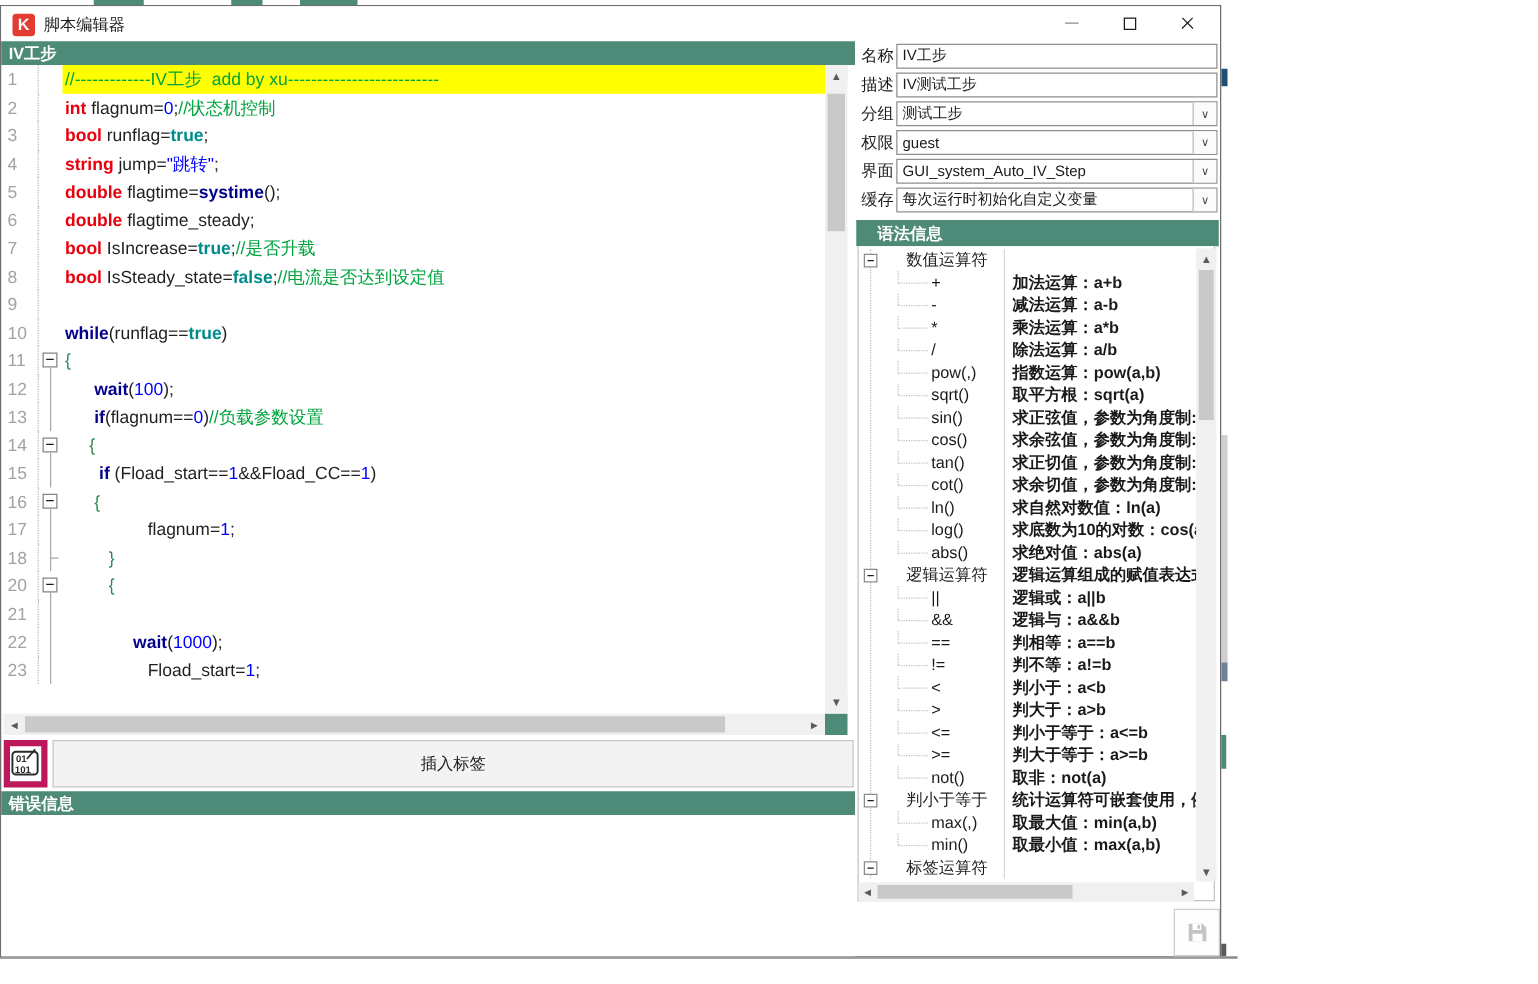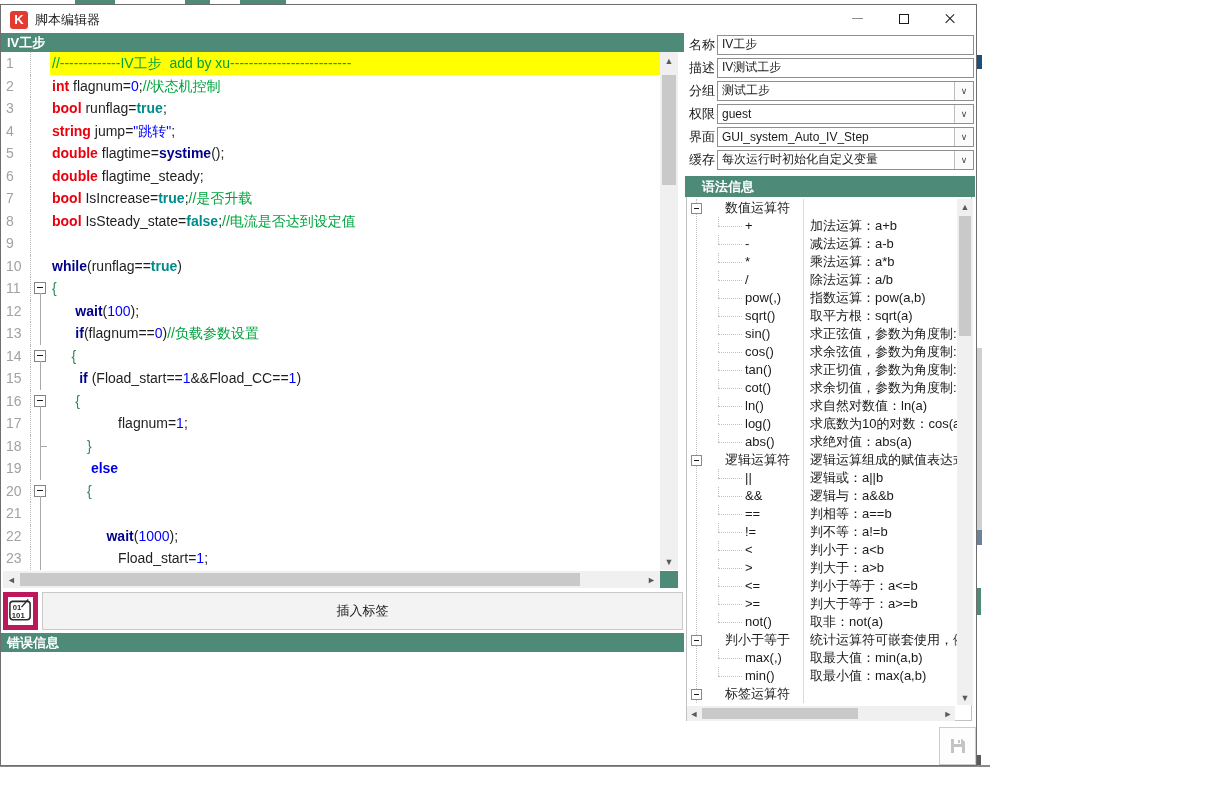--- a/index.html
+++ b/index.html
@@ -73,21 +73,21 @@
              display:flex;align-items:center;justify-content:center;color:#444;font-size:9px;}
 
   
   .tree-panel{left:686px;top:197px;width:286px;height:524px;border:1px solid #c2c2c2;border-top:none;background:#fff;box-sizing:border-box;overflow:hidden;}
   .tree-content{position:absolute;left:0;top:2px;width:270px;height:504px;overflow:hidden;}
   .tree-divider{position:absolute;left:116px;top:0;bottom:0;width:1px;background:#d9d9d9;}
   .tree-dots{position:absolute;left:9px;top:0;bottom:0;width:1px;border-left:1px dotted #c0c0c0;}
   .tree-row{position:relative;height:18px;line-height:18px;font-size:13px;color:#1a1a1a;white-space:nowrap;}
   .tree-row .nm{position:absolute;left:58px;}
   .tree-row.grp .nm{left:38px;}
-  .tree-row .ds{position:absolute;left:123px;}
+  .tree-row .ds{position:absolute;left:123px;font-weight:bold;}
   .tree-row.leaf::before{content:"";position:absolute;left:31px;top:9px;width:24px;border-top:1px dotted #c0c0c0;}
   .tree-row.leaf::after{content:"";position:absolute;left:31px;top:0;height:9px;border-left:1px dotted #c0c0c0;}
   .exp{position:absolute;left:4px;top:4px;width:11px;height:11px;border:1px solid #8a8a8a;background:#fff;box-sizing:border-box;}
   .exp::after{content:"";position:absolute;left:2px;top:4px;width:5px;height:1px;background:#1a1a1a;}
   .vsb-tree{left:957px;top:199px;width:16px;height:506px;}
   .hsb-tree{left:687px;top:706px;width:268px;height:15px;}
 
   .save-btn{left:939px;top:727px;width:35px;height:36px;border:1px solid #cdcdcd;background:#fdfdfd;
             display:flex;align-items:center;justify-content:center;}
 
@@ -140,21 +140,20 @@
       <div class="code-row"><div class="ln">9</div><div class="fold"></div><div class="codecell"></div></div>
       <div class="code-row"><div class="ln">10</div><div class="fold"></div><div class="codecell"><span class="tk-c">while</span><span class="tk-t">(runflag==</span><span class="tk-b">true</span><span class="tk-t">)</span></div></div>
       <div class="code-row"><div class="ln">11</div><div class="fold fb"><div class="fold-box"></div></div><div class="codecell"><span class="tk-r">{</span></div></div>
       <div class="code-row"><div class="ln">12</div><div class="fold fl"></div><div class="codecell"><span class="tk-t">      </span><span class="tk-c">wait</span><span class="tk-t">(</span><span class="tk-n">100</span><span class="tk-t">);</span></div></div>
       <div class="code-row"><div class="ln">13</div><div class="fold fl"></div><div class="codecell"><span class="tk-t">      </span><span class="tk-c">if</span><span class="tk-t">(flagnum==</span><span class="tk-n">0</span><span class="tk-t">)</span><span class="tk-g">//负载参数设置</span></div></div>
       <div class="code-row"><div class="ln">14</div><div class="fold fb"><div class="fold-box"></div></div><div class="codecell"><span class="tk-t">     </span><span class="tk-r">{</span></div></div>
       <div class="code-row"><div class="ln">15</div><div class="fold fl"></div><div class="codecell"><span class="tk-t">       </span><span class="tk-c">if</span><span class="tk-t"> (Fload_start==</span><span class="tk-n">1</span><span class="tk-t">&amp;&amp;Fload_CC==</span><span class="tk-n">1</span><span class="tk-t">)</span></div></div>
       <div class="code-row"><div class="ln">16</div><div class="fold fb"><div class="fold-box"></div></div><div class="codecell"><span class="tk-t">      </span><span class="tk-r">{</span></div></div>
       <div class="code-row"><div class="ln">17</div><div class="fold fl"></div><div class="codecell"><span class="tk-t">                 flagnum=</span><span class="tk-n">1</span><span class="tk-t">;</span></div></div>
       <div class="code-row"><div class="ln">18</div><div class="fold fl ft"><i></i></div><div class="codecell"><span class="tk-t">         </span><span class="tk-r">}</span></div></div>
-      <div class="code-row"><div class="ln">19</div><div class="fold fl"></div><div class="codecell"><span class="tk-t">          </span><span class="tk-e">else</span></div></div>
       <div class="code-row"><div class="ln">20</div><div class="fold fb"><div class="fold-box"></div></div><div class="codecell"><span class="tk-t">         </span><span class="tk-r">{</span></div></div>
       <div class="code-row"><div class="ln">21</div><div class="fold fl"></div><div class="codecell"></div></div>
       <div class="code-row"><div class="ln">22</div><div class="fold fl"></div><div class="codecell"><span class="tk-t">              </span><span class="tk-c">wait</span><span class="tk-t">(</span><span class="tk-n">1000</span><span class="tk-t">);</span></div></div>
       <div class="code-row"><div class="ln">23</div><div class="fold fl"></div><div class="codecell"><span class="tk-t">                 Fload_start=</span><span class="tk-n">1</span><span class="tk-t">;</span></div></div>
     </div>
 
   <div class="abs sb vsb-code">
     <div class="arr" style="left:0;top:0;width:18px;height:17px;">▲</div>
     <div class="sb-thumb" style="left:2px;top:23px;width:14px;height:110px;"></div>
     <div class="arr" style="left:0;bottom:0;width:18px;height:17px;">▼</div>

